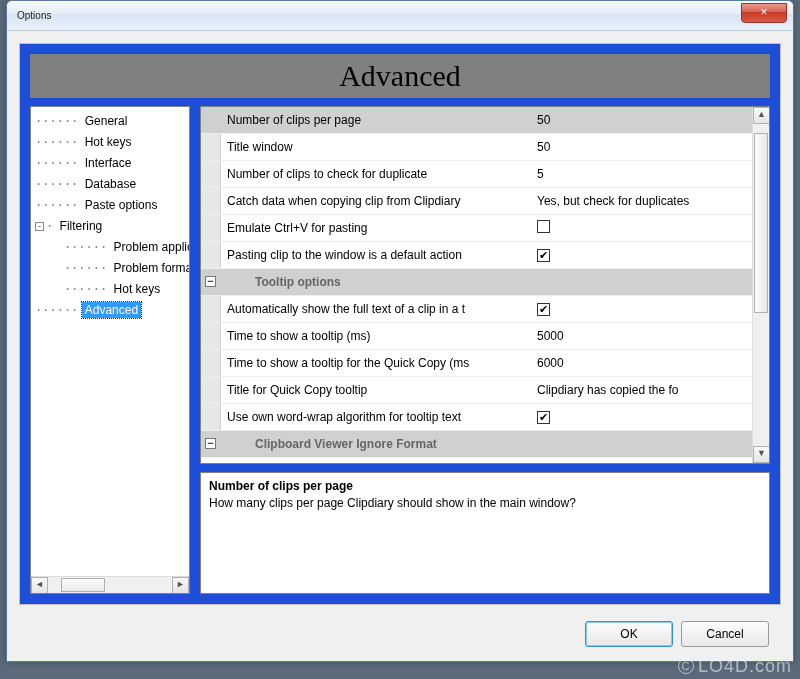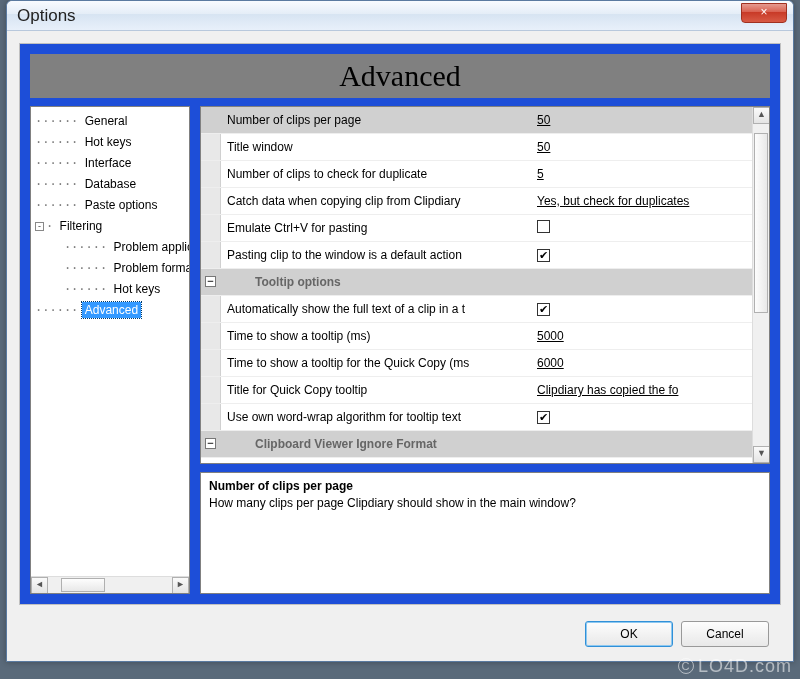--- a/index.html
+++ b/index.html
@@ -25,21 +25,21 @@
 .titlebar {
   height: 30px;
   background: linear-gradient(#f8fbff, #e4edf7 45%, #d7e4f2 46%, #e8f0fa);
   border-bottom: 1px solid #b8c8dc;
   border-radius: 6px 6px 0 0;
   display: flex;
   align-items: center;
   padding-left: 10px;
   position: relative;
 }
-.titlebar .title { color: #222; font-size: 17px; }
+.titlebar .title { color: #222; font-size: 10px; }
 .closebtn {
   position: absolute;
   right: 6px; top: 2px;
   width: 46px; height: 20px;
   background: linear-gradient(#e59a8f, #d9604f 45%, #c83a27 46%, #d85a45);
   border: 1px solid #a03020;
   border-radius: 0 0 4px 4px;
   color: #fff;
   text-align: center;
   line-height: 17px;
@@ -107,21 +107,21 @@
   position: absolute;
   left: 0; top: 0; right: 0; height: 358px;
   border: 1px solid #808080;
   background: #fff;
   overflow: hidden;
 }
 .grid-body { position:absolute; left:0; top:0; right:17px; bottom:0; }
 .row { display:flex; height:27px; border-bottom:1px solid #eee; align-items:center; }
 .row .col1 { width: 20px; flex-shrink:0; text-align:center; background:#e8e8e8; height:100%; line-height:25px; border-right:1px solid #d0d0d0;}
 .row .col2 { flex: 0 0 310px; padding-left:6px; overflow:hidden; white-space:nowrap; }
-.row .col3 { flex: 1; padding-left:6px; overflow:hidden; white-space:nowrap;text-decoration:underline; }
+.row .col3 { flex: 1; padding-left:6px; overflow:hidden; white-space:nowrap; }
 .row.selected { background: #d0d0d0; }
 .row.selected .col1 { background:#d0d0d0; }
 .row.section { background:#d0d0d0; font-weight:bold; color:#666; }
 .row.section .col1 { background:#d0d0d0; }
 .row.section .col2 { flex:1;margin-left:28px; }
 .sec-toggle { display:inline-block; width:11px; height:11px; border:1px solid #777; background:#fff; text-align:center; line-height:8px; font-size:11px; color:#444; vertical-align:0px;}
 .chk { display:inline-block; width:13px; height:13px; border:1px solid #333; background:#fff; text-align:center; line-height:10px; font-size:11px; }
 .grid-vscroll { position:absolute; right:0; top:0; width:17px; bottom:0; background:#f0f0f0; border-left:1px solid #ddd;}
 .vs-btn{position:absolute; left:0; width:17px; height:17px; background:linear-gradient(#fafafa,#e4e4e4); border:1px solid #b0b0b0; text-align:center; line-height:13px; font-size:9px; color:#555;}
 .vs-up{top:0;} .vs-down{bottom:0;}

